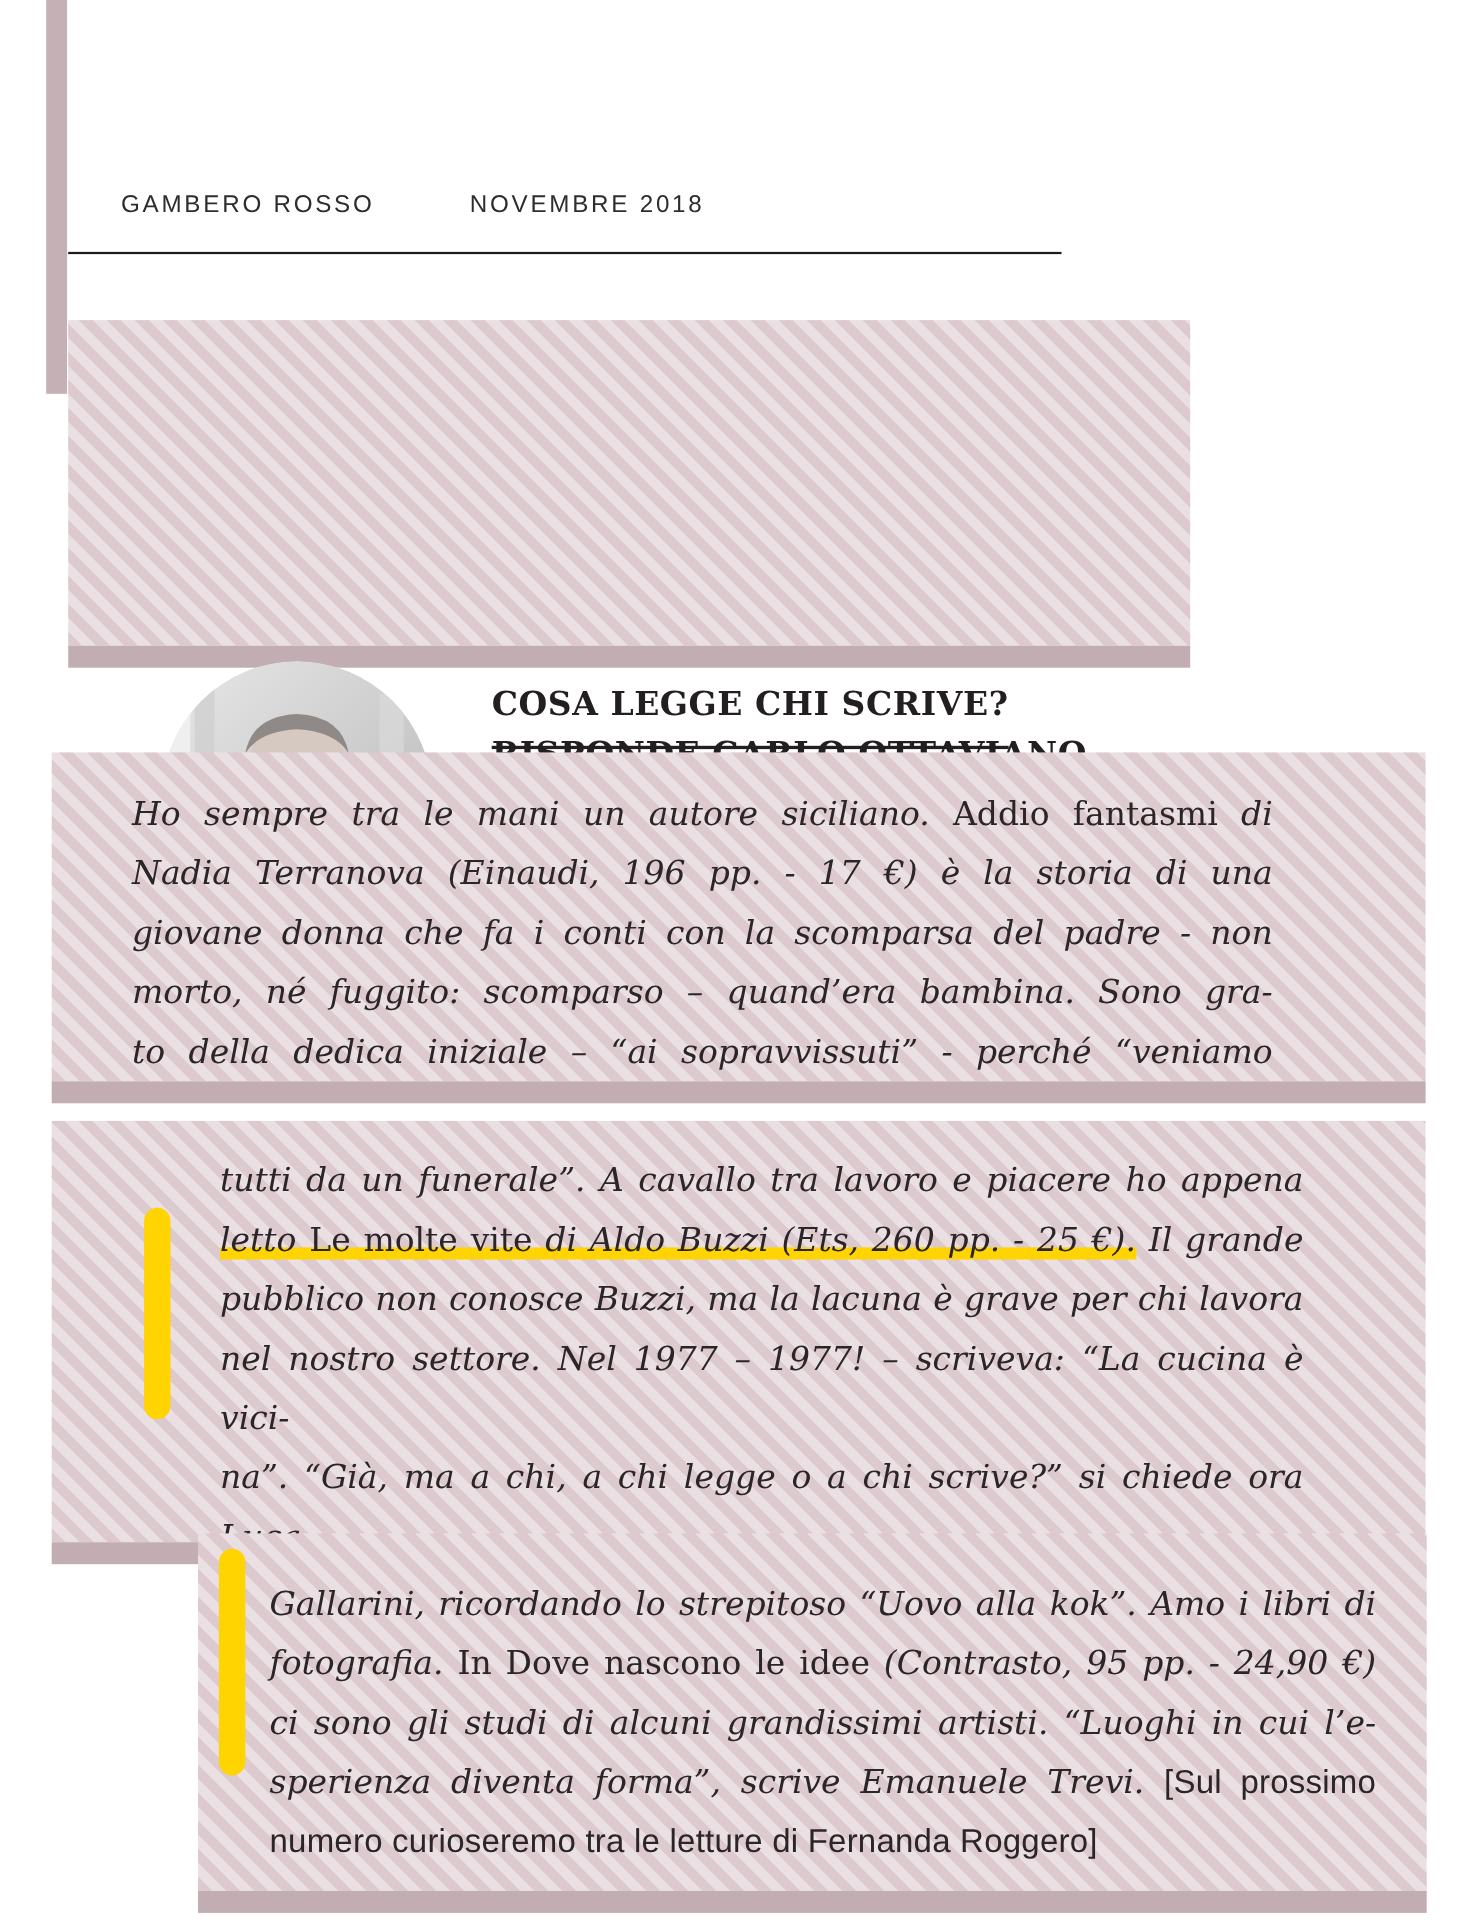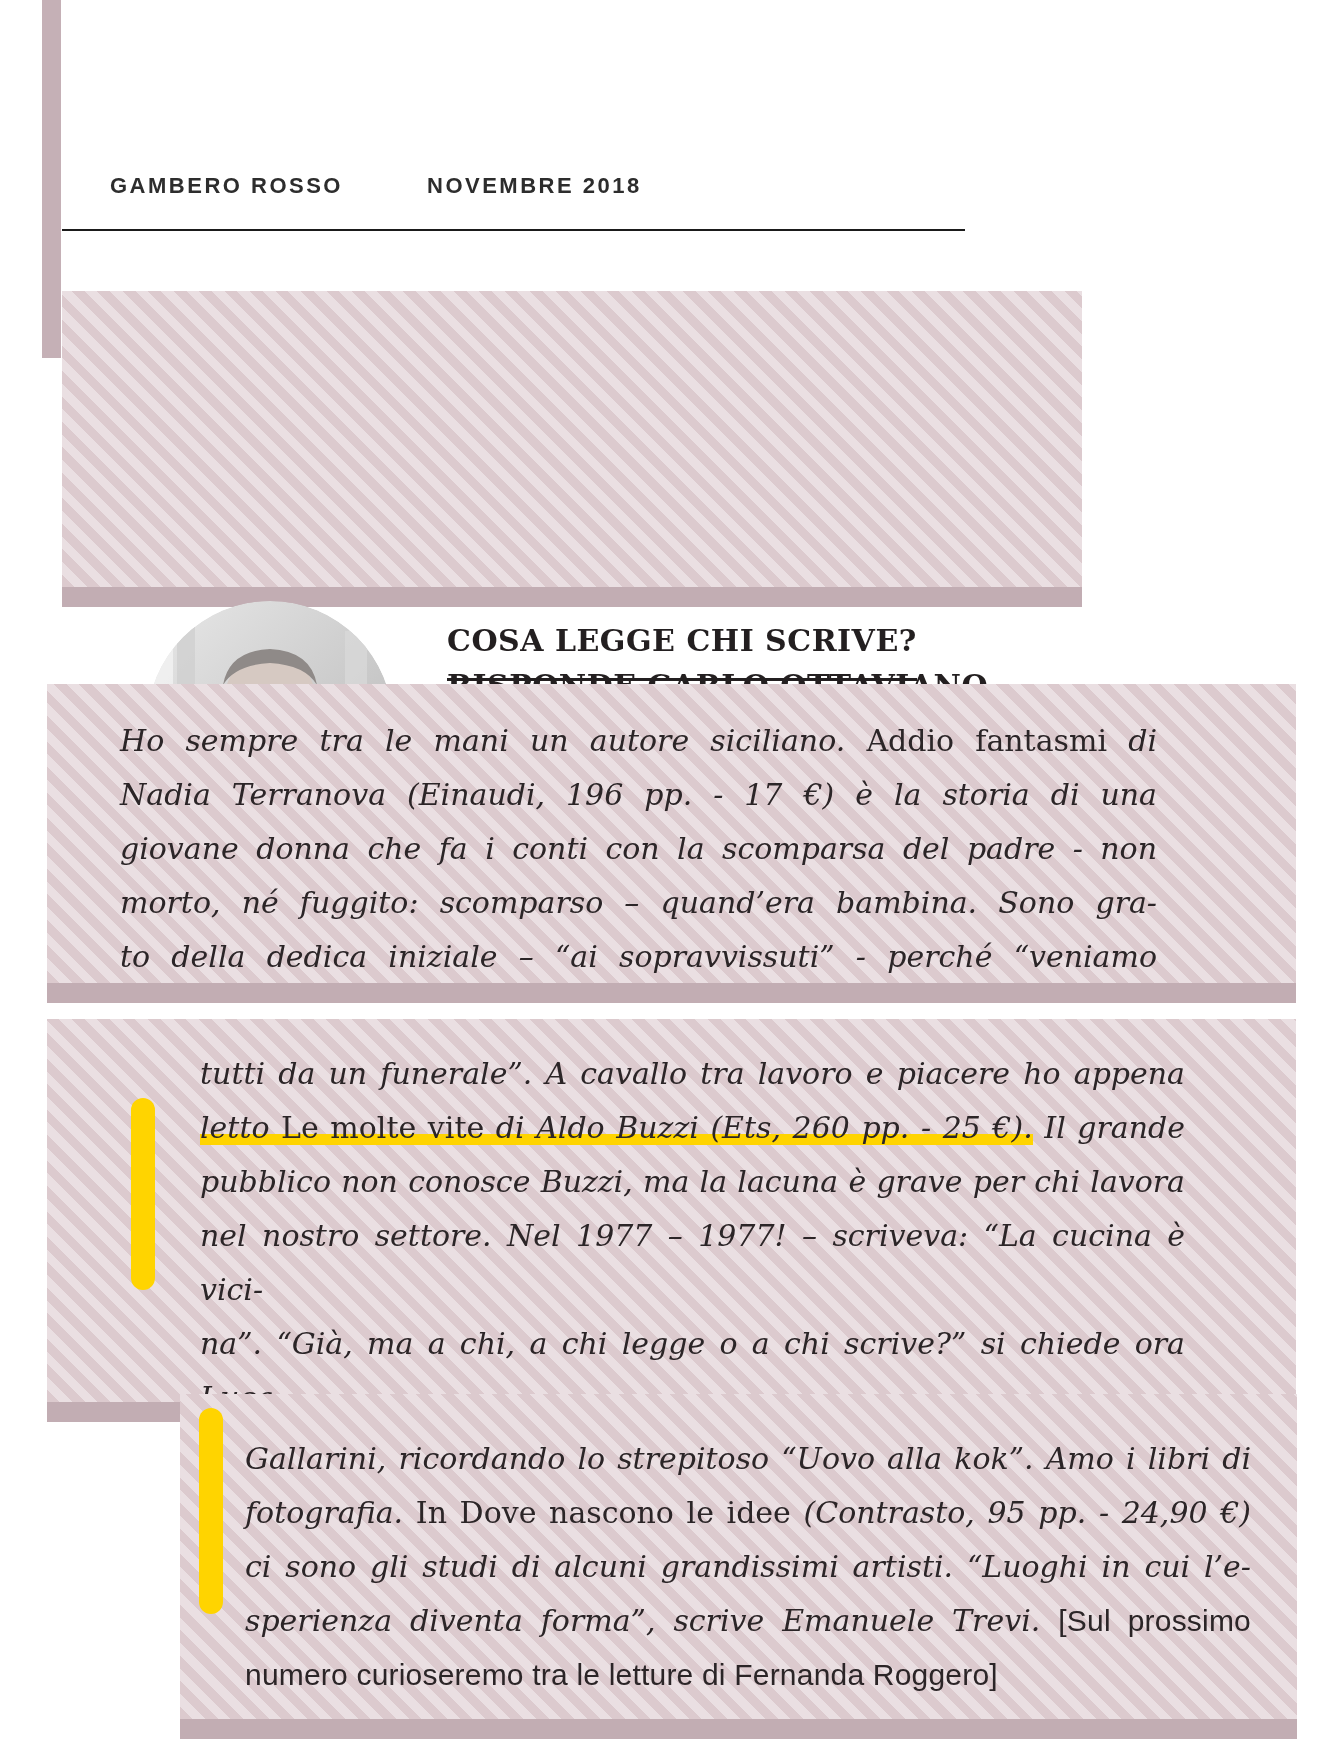--- a/index.html
+++ b/index.html
@@ -8,21 +8,21 @@
     background:#ffffff; overflow:hidden;
     font-family:"DejaVu Serif", serif; color:var(--ink,#2b2527);
   }
   .accent-bar {
     position:absolute; left:42px; top:0; width:19px; height:358px;
     background:var(--accent-bar,#c5b0b6);
   }
   .masthead-text {
     position:absolute; top:173px;
     font-family:"Liberation Sans", sans-serif;
-    font-size:22px; font-weight:700; letter-spacing:2.5px; color:var(--header-ink,#2d2d2d);
+    font-size:22px; font-weight:400; letter-spacing:2.5px; color:var(--header-ink,#2d2d2d);
     white-space:nowrap;
   }
   .mag-name { left:110px; }
   .issue-date { left:427px; }
   .header-rule {
     position:absolute; left:62px; top:229px; width:903px; height:2px;
     background:#1b1b1b;
   }
   .striped-box {
     position:absolute; box-sizing:border-box;

